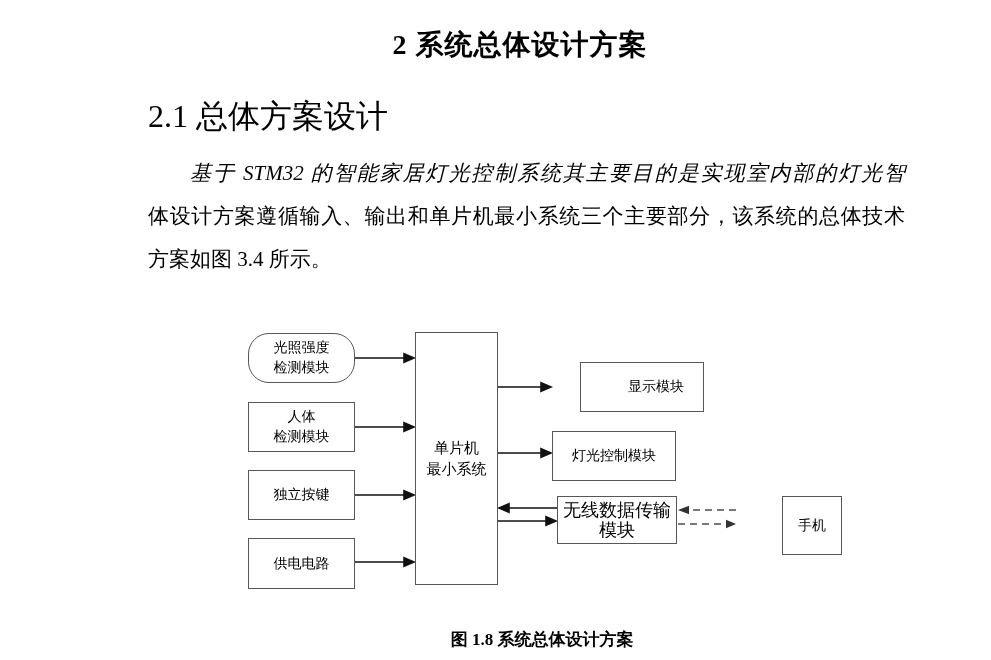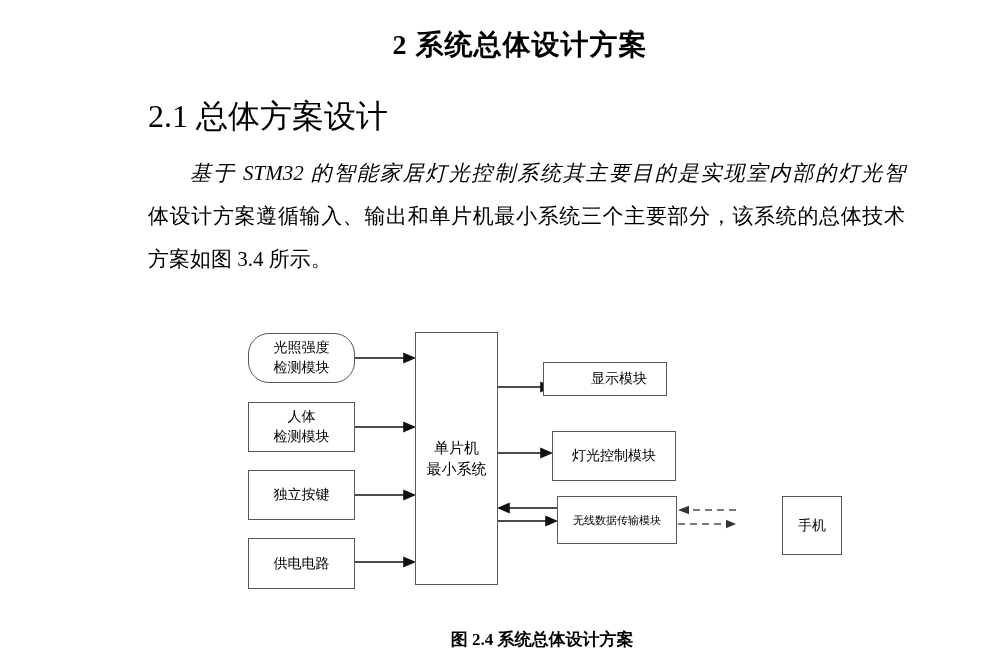--- a/index.html
+++ b/index.html
@@ -106,18 +106,18 @@
 </svg>
 
 <div class="dbox" style="left:248px;top:333px;width:107px;height:50px;border-radius:21px;">光照强度
 检测模块</div>
 <div class="dbox" style="left:248px;top:402px;width:107px;height:50px;">人体
 检测模块</div>
 <div class="dbox" style="left:248px;top:470px;width:107px;height:50px;">独立按键</div>
 <div class="dbox" style="left:248px;top:538px;width:107px;height:51px;">供电电路</div>
 <div class="dbox" style="left:415px;top:332px;width:83px;height:253px;font-size:15px;line-height:21px;">单片机
 最小系统</div>
-<div class="dbox" style="left:543px;top:362px;width:124px;height:34px;padding-left:28px;">显示模块</div>
+<div class="dbox" style="left:580px;top:362px;width:124px;height:50px;padding-left:28px;">显示模块</div>
 <div class="dbox" style="left:552px;top:431px;width:124px;height:50px;">灯光控制模块</div>
-<div class="dbox" style="left:557px;top:496px;width:120px;height:48px;font-size:11px;letter-spacing:0;">无线数据传输模块</div>
+<div class="dbox" style="left:557px;top:496px;width:120px;height:48px;font-size:18px;letter-spacing:0;">无线数据传输模块</div>
 <div class="dbox" style="left:737px;top:496px;width:60px;height:59px;margin-left:45px;">手机</div>
 
-<div class="figure-caption">图 2.4  系统总体设计方案</div>
+<div class="figure-caption">图 1.8  系统总体设计方案</div>
 
 </body></html>

